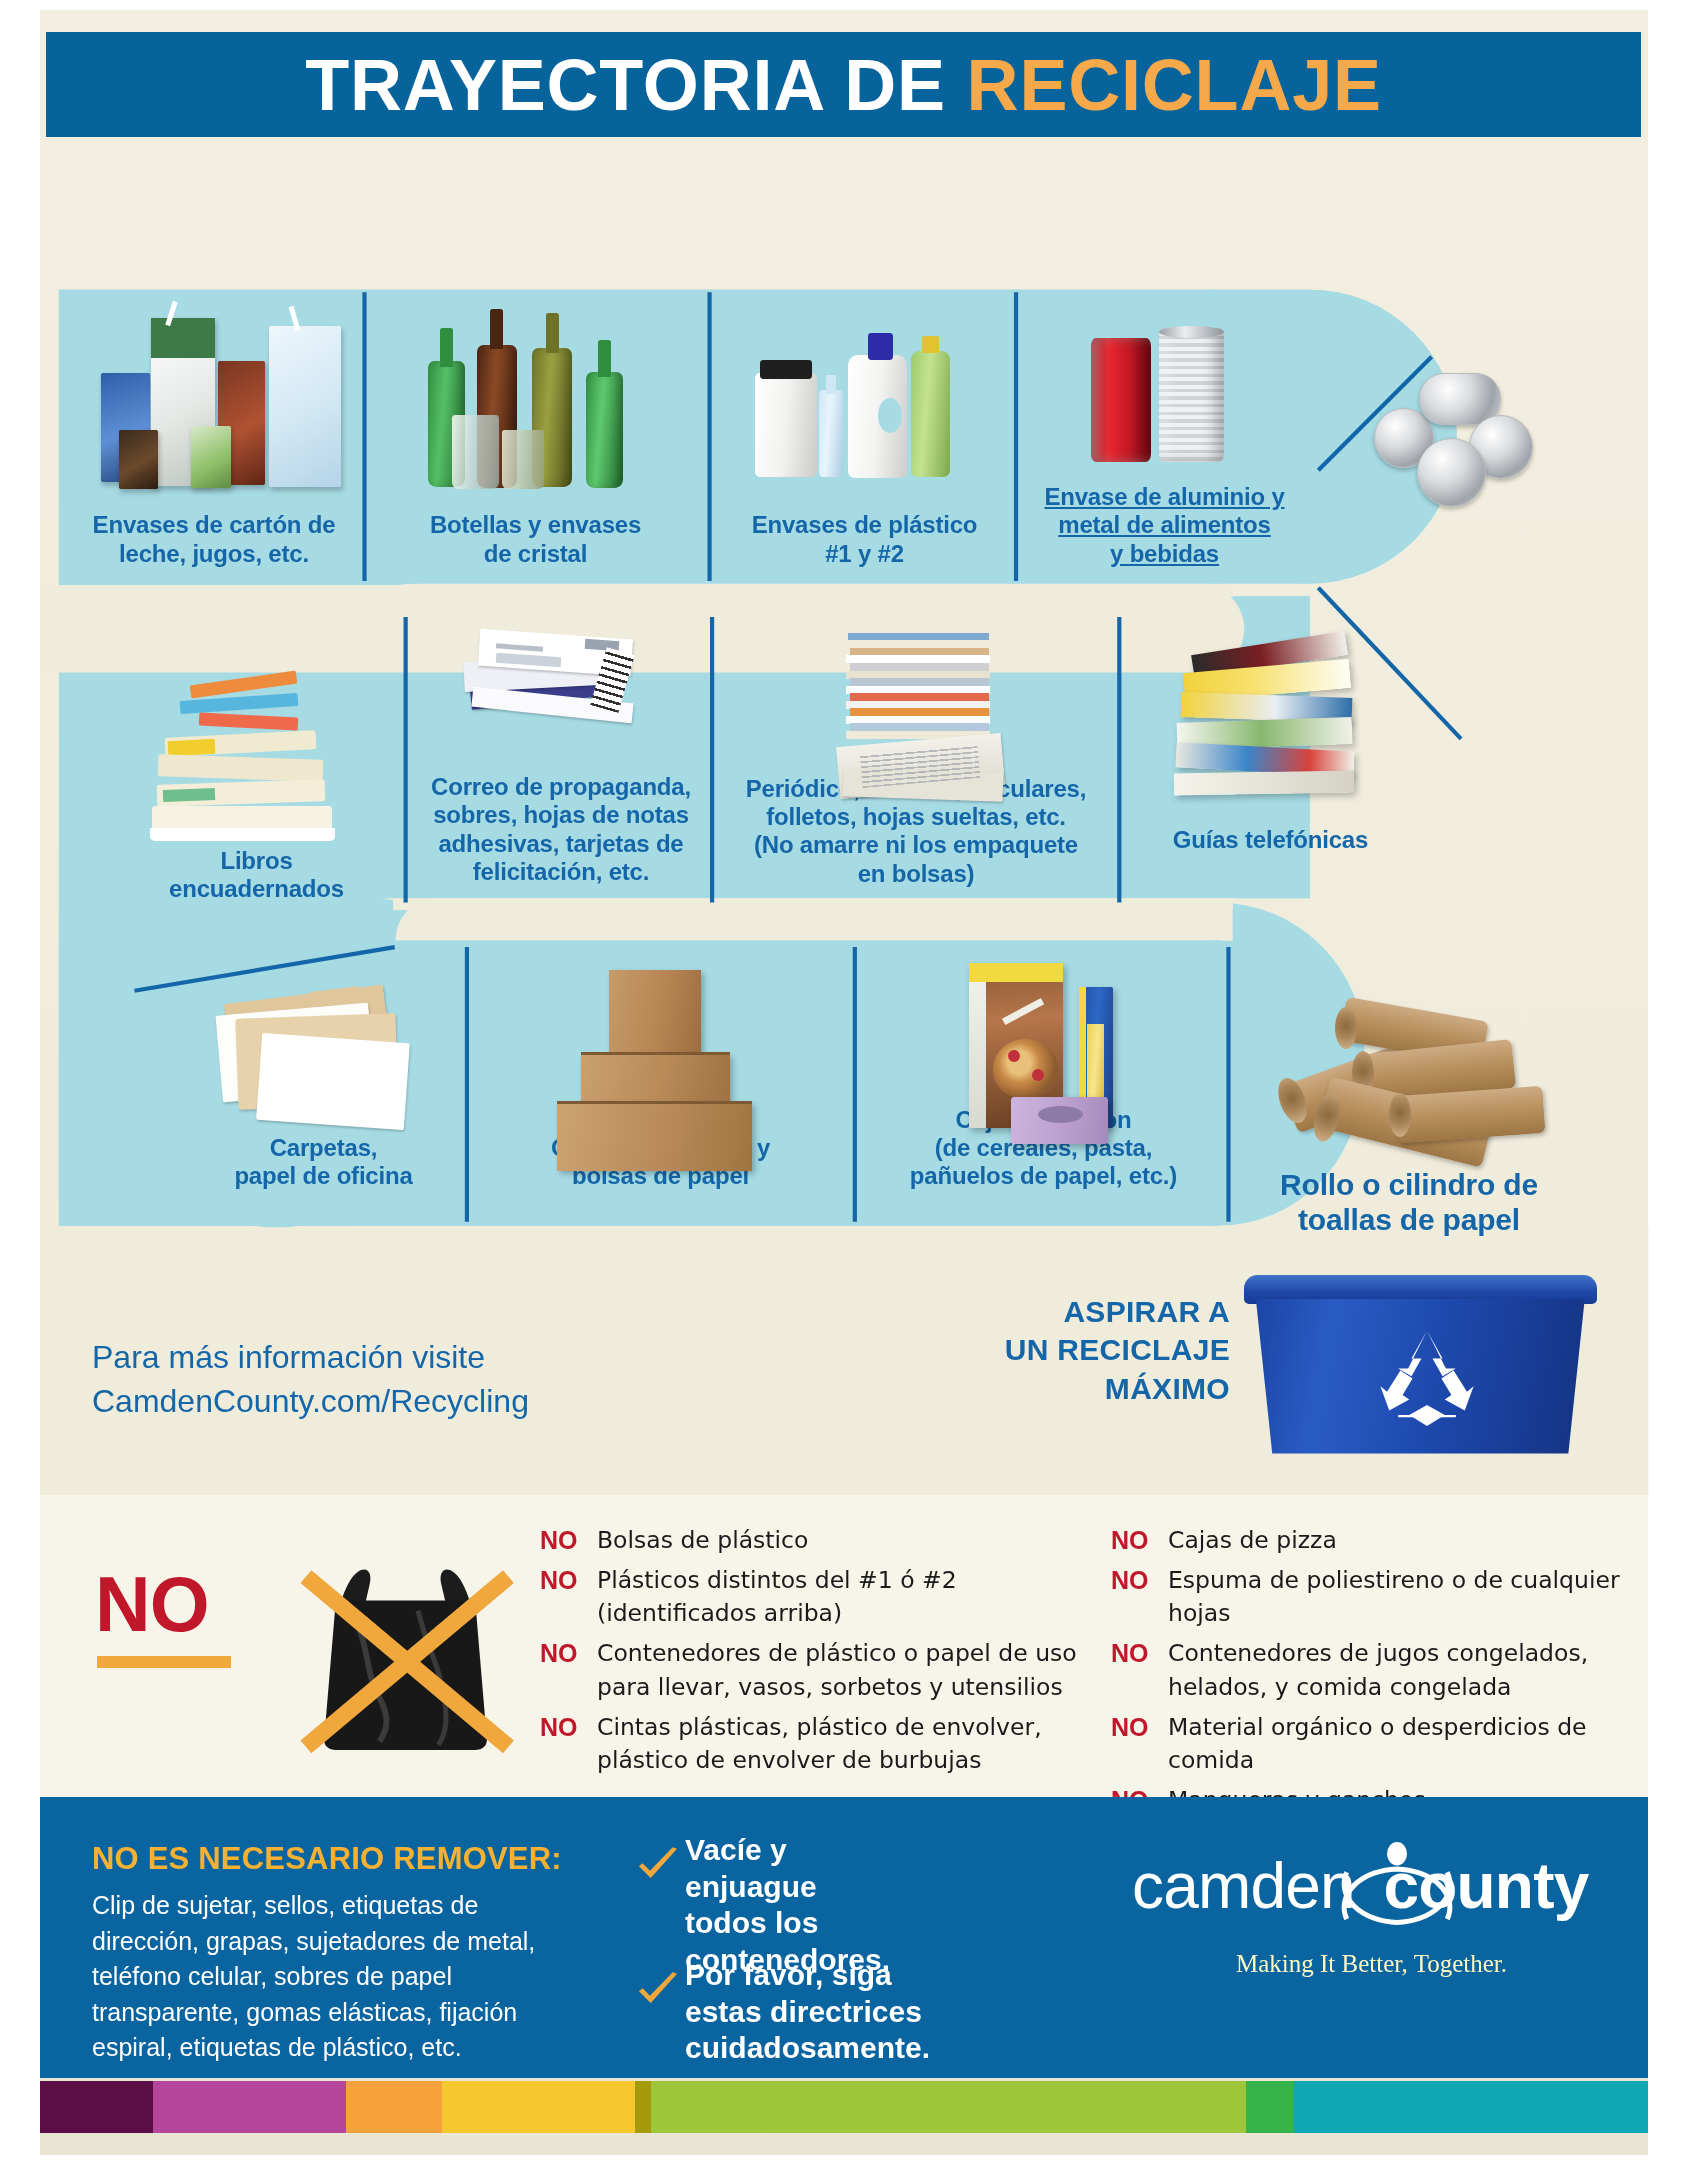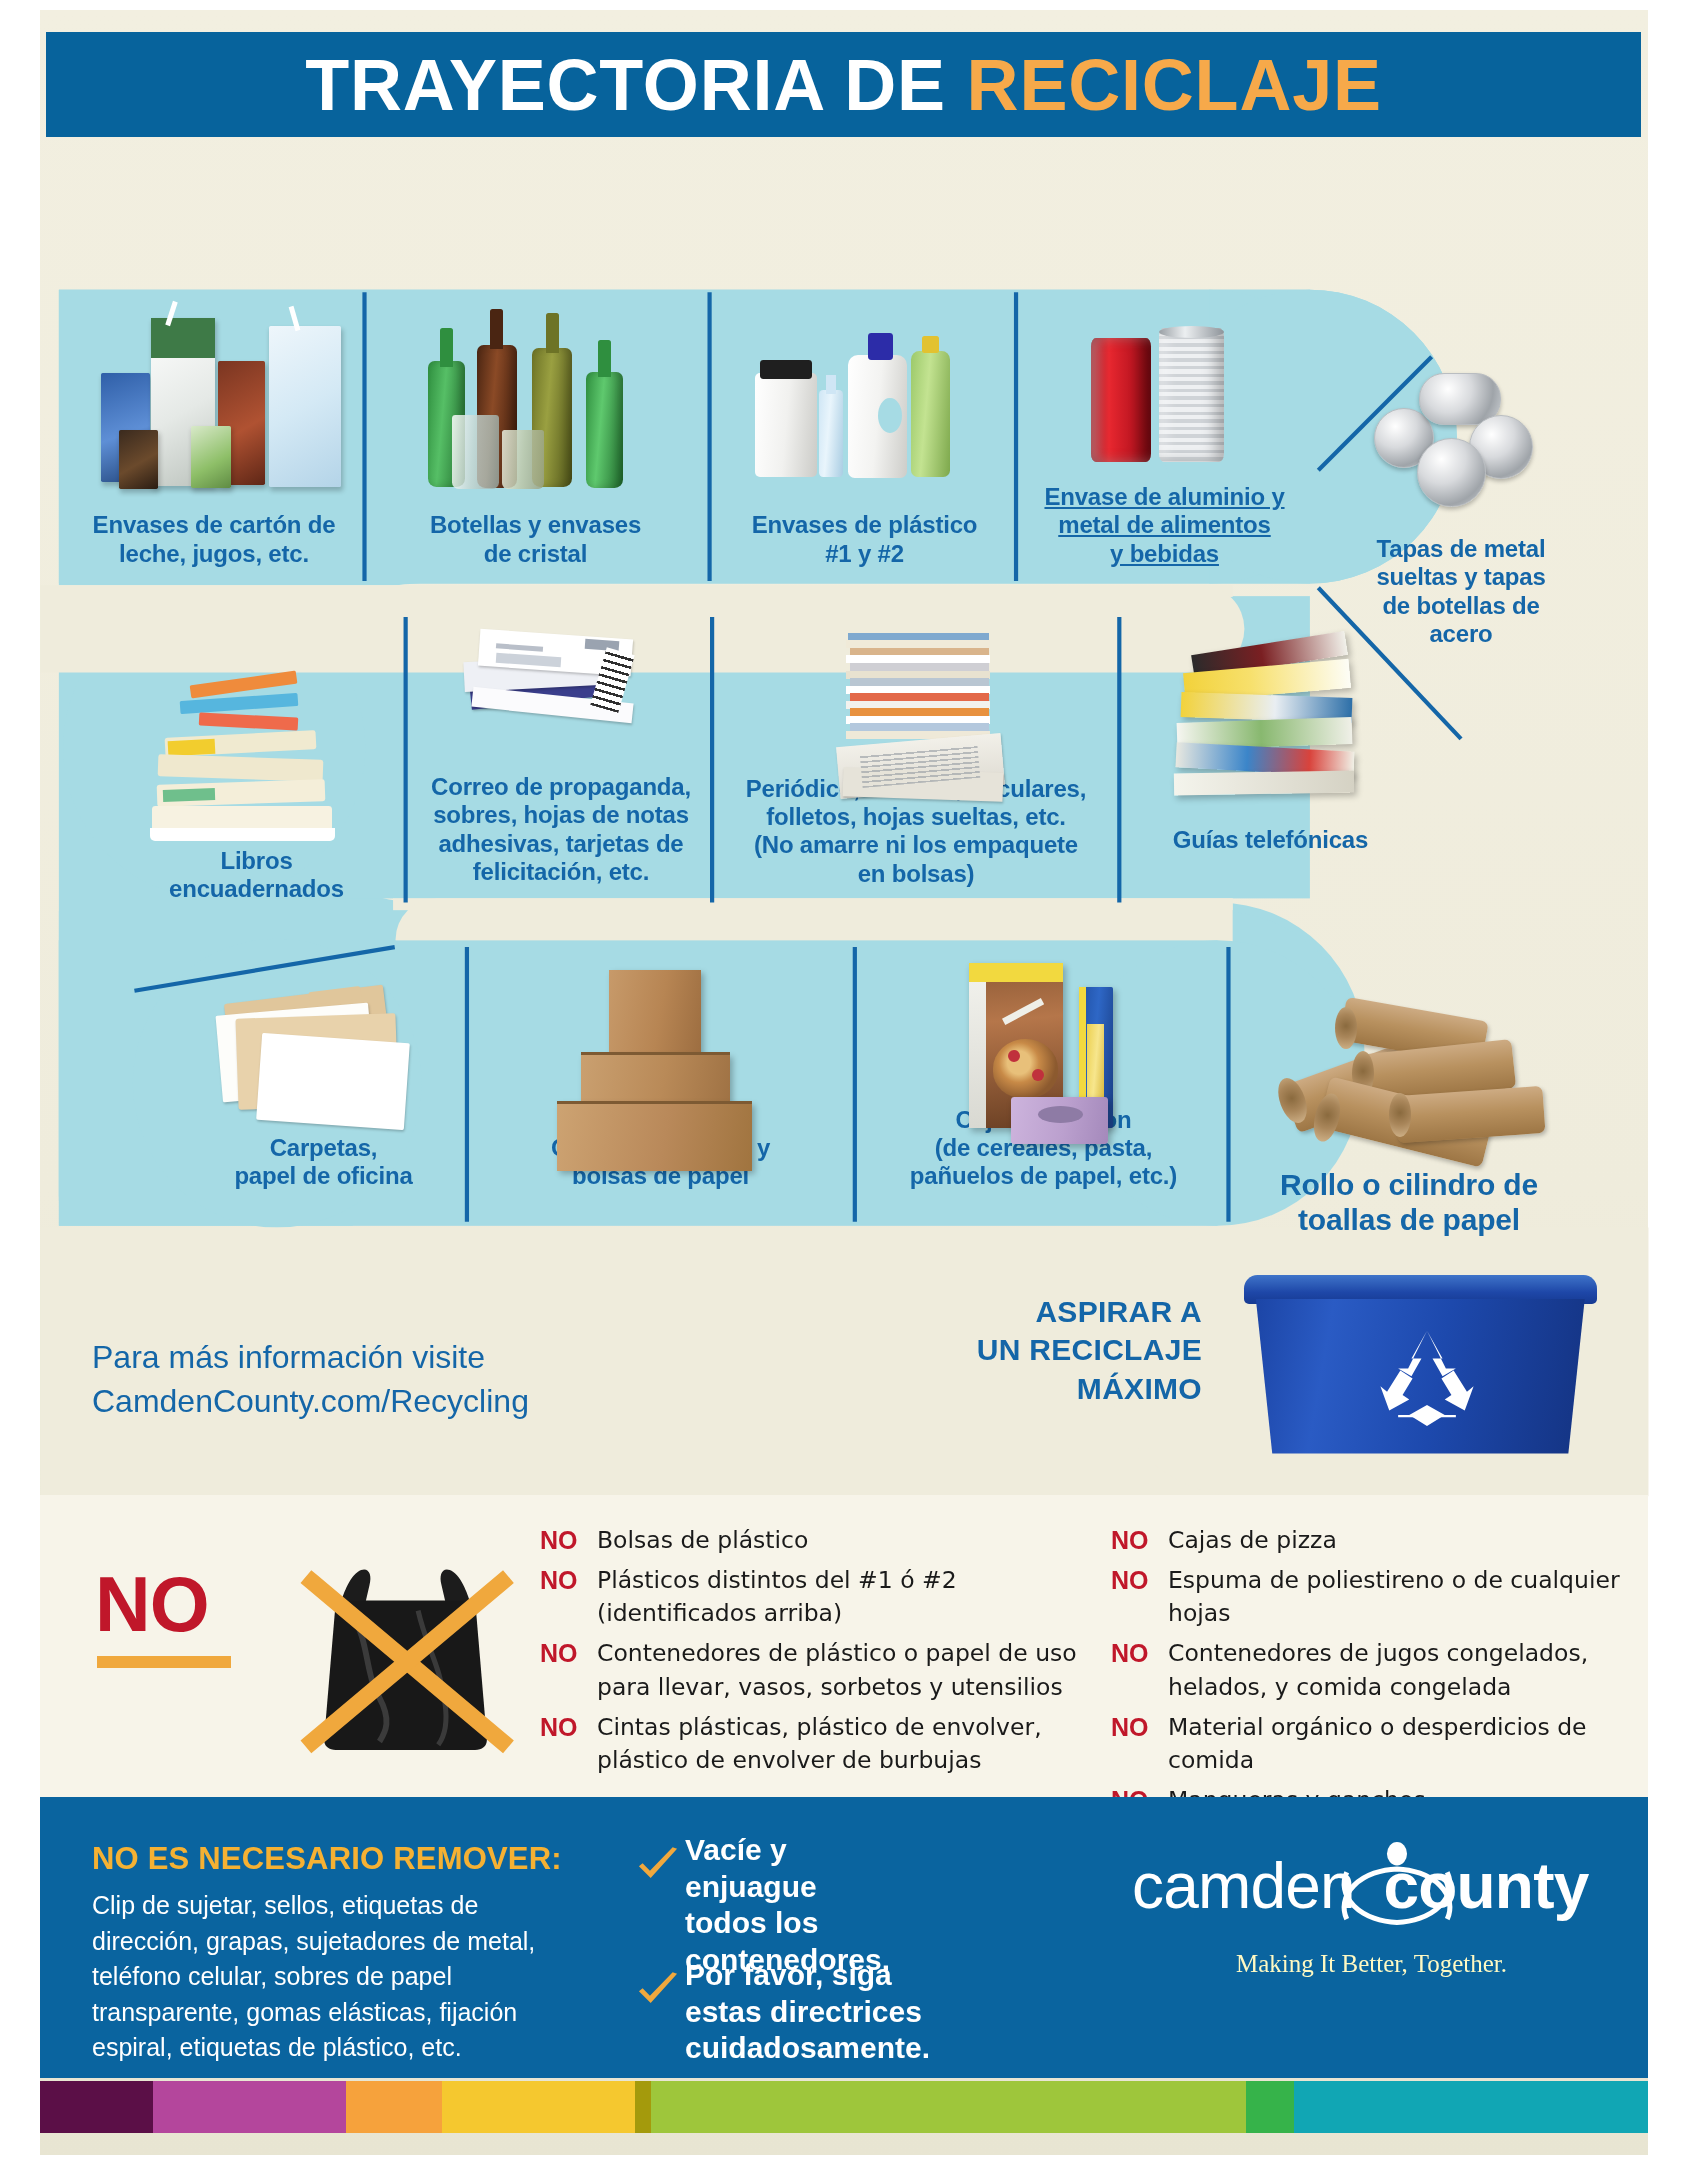--- a/index.html
+++ b/index.html
@@ -90,21 +90,21 @@
     border-radius: 50%;
     background: radial-gradient(circle at 50% 45%, #8a6a3e 0%, #a9865a 45%, #d3b68d 100%);
   }
 
   
   #info-block {
     position: absolute; left: 92px; top: 1335px; width: 638px;
     color: #1466a8; font-size: 32px; line-height: 1.38;
   }
   #aspire-block {
-    position: absolute; left: 925px; top: 1293px; width: 277px;
+    position: absolute; left: 953px; top: 1293px; width: 277px;
     color: #1466a8; font-size: 30px; font-weight: bold;
     text-align: right; line-height: 1.28; letter-spacing: 0.3px;
   }
 
   
   #bin { position: absolute; left: 1244px; top: 1275px; width: 353px; height: 178px; }
   #bin-rim {
     position: absolute; left: 0; top: 0; width: 353px; height: 28.6px;
     background: linear-gradient(180deg,#3f74c9 0%, #1e47a8 60%, #163a92 100%);
     border-radius: 13.4px 13.4px 5px 5px;
@@ -318,24 +318,20 @@
 y bebidas</div>
   </div>
 
   <div class="cell" style="left:1335px; top:361px; width:252px; height:286px; justify-content:flex-start;">
     <div class="art" style="height:134px; flex:none;">
       <div class="obj lid" style="left:39px; top:47px; width:60px; height:60px;"></div>
       <div class="obj lid" style="left:84px; top:11.8px; width:82px; height:52px; border-radius:25px;"></div>
       <div class="obj lid" style="left:134px; top:54px; width:64px; height:64px;"></div>
       <div class="obj lid" style="left:82px; top:77px; width:69px; height:69px;"></div>
     </div>
-    <div class="caption" style="font-size: 24px; margin-top: 40px; white-space: pre-line;">Tapas de metal
-sueltas y tapas
-de botellas de
-acero</div>
   </div>
 
   <div class="cell" style="left:420px; top:621px; width:282px; height:277px;">
     <div class="art">
       <div class="obj sheet" style="left:50px; top:52px; width:149px; height:28.6px; background:#3a3e8c; transform:rotate(-6deg);"></div>
       <div class="obj sheet" style="left:44px; top:37px; width:158px; height:30px; background:#eef0f5; transform:rotate(-3deg);"></div>
       <div class="obj sheet" style="left:59px; top:13.4px; width:153px; height:37px; background:#ffffff; transform:rotate(4deg);"></div>
       <div class="obj" style="left:76px; top:23.5px; width:47px; height:5px; background:#b9bfc9; transform:rotate(4deg);"></div>
       <div class="obj" style="left:76px; top:34px; width:65px; height:10px; background:#ccd2da; transform:rotate(4deg);"></div>
       <div class="obj" style="left:165px; top:18.5px; width:34px; height:10px; background:#9aa3b0; transform:rotate(4deg);"></div>

